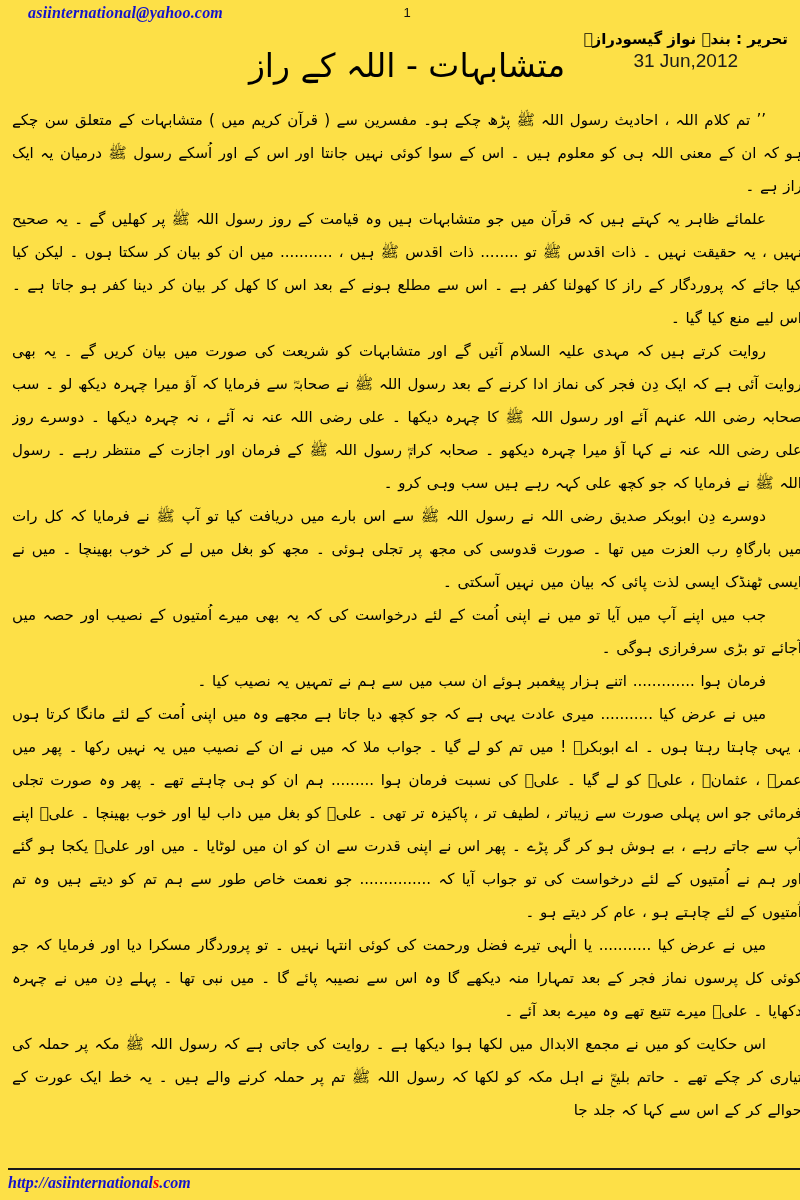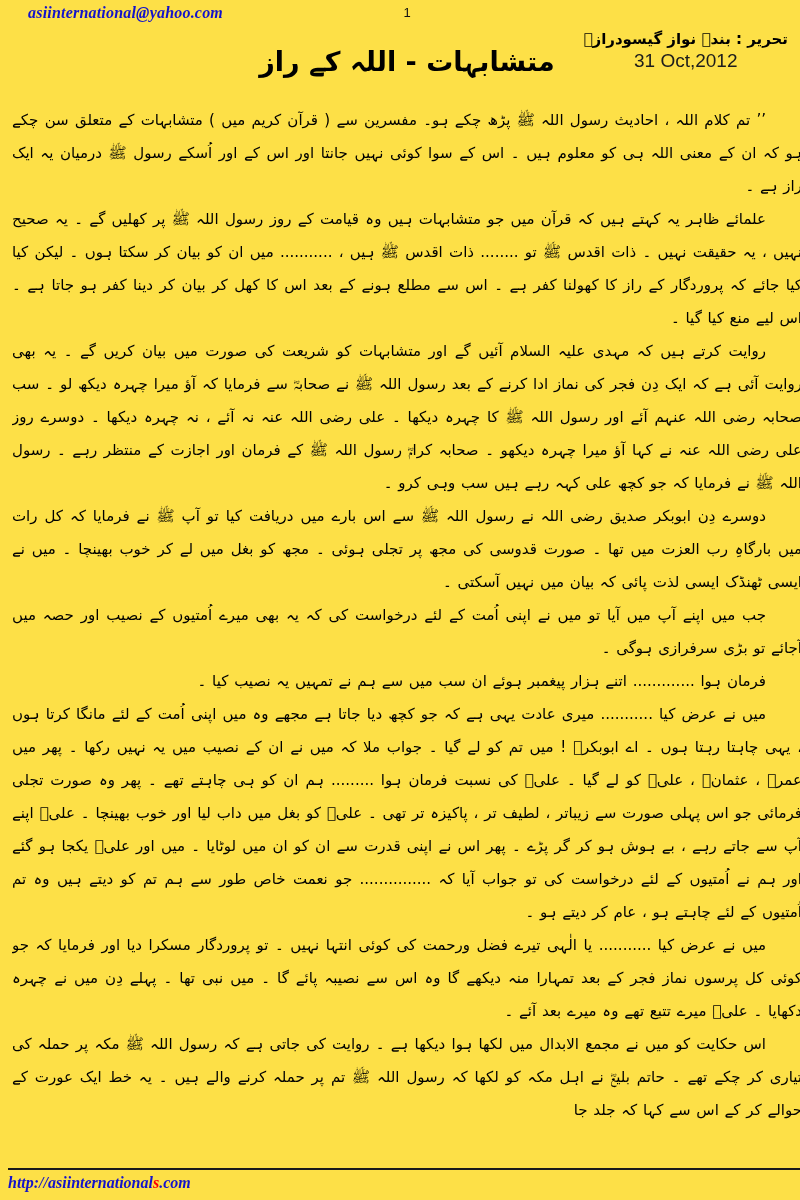--- a/index.html
+++ b/index.html
@@ -67,22 +67,22 @@
   .doc-title-wrap {
     position: absolute;
     top: 46px;
     left: 0;
     width: 100%;
     text-align: center;
   }
   .doc-title {
     display: inline-block;
     direction: rtl;
-    font-size: 27px;
-    font-weight: bold;
+    font-size: 33px;
+    font-weight: normal;
     color: #000;
   }
 
   
   .body-text {
     position: absolute;
     top: 104px;
     left: 12px;
     right: 12px;
     height: 1042px;
@@ -124,21 +124,21 @@
 <div class="page">
 
   <div class="email-top">asiinternational@yahoo.com</div>
 
   <div class="bismillah-wrap">
     <div class="page-number">1</div>
   </div>
 
   <div class="writer-block">
     <div class="writer-line" dir="rtl" lang="ur">تحریر : بندہ نواز گیسودرازؒ</div>
-    <div class="date-line">31 Oct,2012</div>
+    <div class="date-line">31 Jun,2012</div>
   </div>
 
   <div class="doc-title-wrap">
     <div class="doc-title" dir="rtl" lang="ur">متشابہات - اللہ کے راز</div>
   </div>
 
   <div class="body-text" lang="ur">
     <p>’’ تم کلام اللہ ، احادیث رسول اللہ ﷺ پڑھ چکے ہو۔ مفسرین سے ( قرآن کریم میں ) متشابہات کے متعلق سن چکے ہو کہ ان کے معنی اللہ ہی کو معلوم ہیں ۔ اس کے سوا کوئی نہیں جانتا اور اس کے اور اُسکے رسول ﷺ درمیان یہ ایک راز ہے ۔</p>
     <p>علمائے ظاہر یہ کہتے ہیں کہ قرآن میں جو متشابہات ہیں وہ قیامت کے روز رسول اللہ ﷺ پر کھلیں گے ۔ یہ صحیح نہیں ، یہ حقیقت نہیں ۔ ذات اقدس ﷺ تو ........ ذات اقدس ﷺ ہیں ، ........... میں ان کو بیان کر سکتا ہوں ۔ لیکن کیا کیا جائے کہ پروردگار کے راز کا کھولنا کفر ہے ۔ اس سے مطلع ہونے کے بعد اس کا کھل کر بیان کر دینا کفر ہو جاتا ہے ۔ اس لیے منع کیا گیا ۔</p>
     <p>روایت کرتے ہیں کہ مہدی علیہ السلام آئیں گے اور متشابہات کو شریعت کی صورت میں بیان کریں گے ۔ یہ بھی روایت آئی ہے کہ ایک دِن فجر کی نماز ادا کرنے کے بعد رسول اللہ ﷺ نے صحابہؓ سے فرمایا کہ آؤ میرا چہرہ دیکھ لو ۔ سب صحابہ رضی اللہ عنہم آئے اور رسول اللہ ﷺ کا چہرہ دیکھا ۔ علی رضی اللہ عنہ نہ آئے ، نہ چہرہ دیکھا ۔ دوسرے روز علی رضی اللہ عنہ نے کہا آؤ میرا چہرہ دیکھو ۔ صحابہ کرامؓ رسول اللہ ﷺ کے فرمان اور اجازت کے منتظر رہے ۔ رسول اللہ ﷺ نے فرمایا کہ جو کچھ علی کہہ رہے ہیں سب وہی کرو ۔</p>

